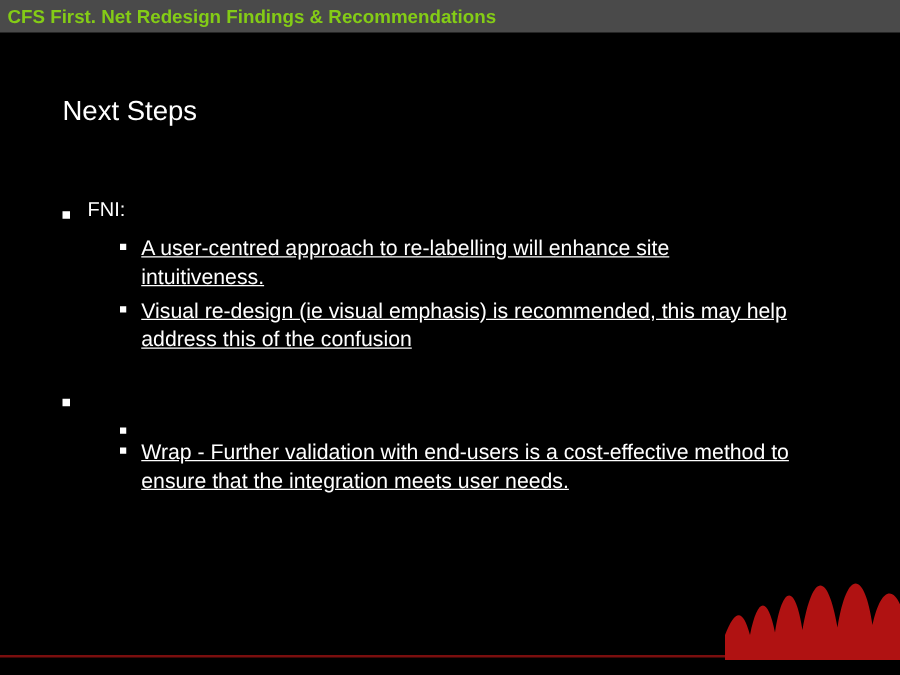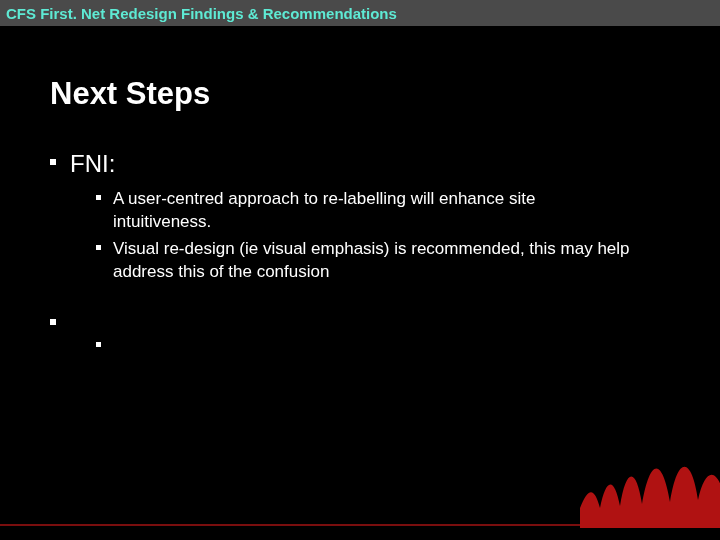--- a/index.html
+++ b/index.html
@@ -13,42 +13,42 @@
   .header-bar {
     background: #4a4a4a;
     height: 26px;
     display: flex;
     align-items: center;
     padding-left: 6px;
   }
   .header-bar span {
     font-weight: bold;
     font-size: 15px;
-    color: #5eead4;
+    color: #84cc16;
   }
   .content {
     padding: 50px 50px 0 50px;
   }
   .slide-title {
-    font-size: 31px;
-    font-weight: bold;
-    margin-bottom: 38px;
+    font-size: 22px;
+    font-weight: normal;
+    margin-bottom: 58px;
   }
   ul.level1 {
     list-style: none;
     padding-left: 0;
   }
   ul.level1 > li {
     margin-bottom: 26px;
   }
   .li1-row {
     display: flex;
     align-items: flex-start;
     gap: 14px;
-    font-size: 24px;
+    font-size: 16px;
   }
   .bullet-sq {
     width: 6px;
     height: 6px;
     background: #fff;
     margin-top: 9px;
     flex: 0 0 auto;
   }
   .bullet-sq.small {
     width: 5px;
@@ -63,20 +63,21 @@
   ul.level2 > li {
     display: flex;
     align-items: flex-start;
     gap: 12px;
     font-size: 17px;
     line-height: 1.35;
     margin-bottom: 4px;
   }
   .level2-text {
     max-width: 520px;
+    text-decoration: underline;
   }
   .corner-graphic {
     position: absolute;
     right: -20px;
     bottom: 12px;
     width: 160px;
     height: 100px;
     pointer-events: none;
   }
   .footer-line {
@@ -117,20 +118,24 @@
     </li>
 
     <li>
       <div class="li1-row">
         <div class="bullet-sq"></div>
       </div>
       <ul class="level2">
         <li>
           <div class="bullet-sq small"></div>
         </li>
+        <li>
+          <div class="bullet-sq small"></div>
+          <div class="level2-text">Wrap - Further validation with end-users is a cost-effective method to ensure that the integration meets user needs.</div>
+        </li>
       </ul>
     </li>
   </ul>
 </div>
 
 <div class="footer-line"></div>
 
 <svg class="corner-graphic" viewBox="0 0 160 100">
   <path d="M0 100 
            L0 80

